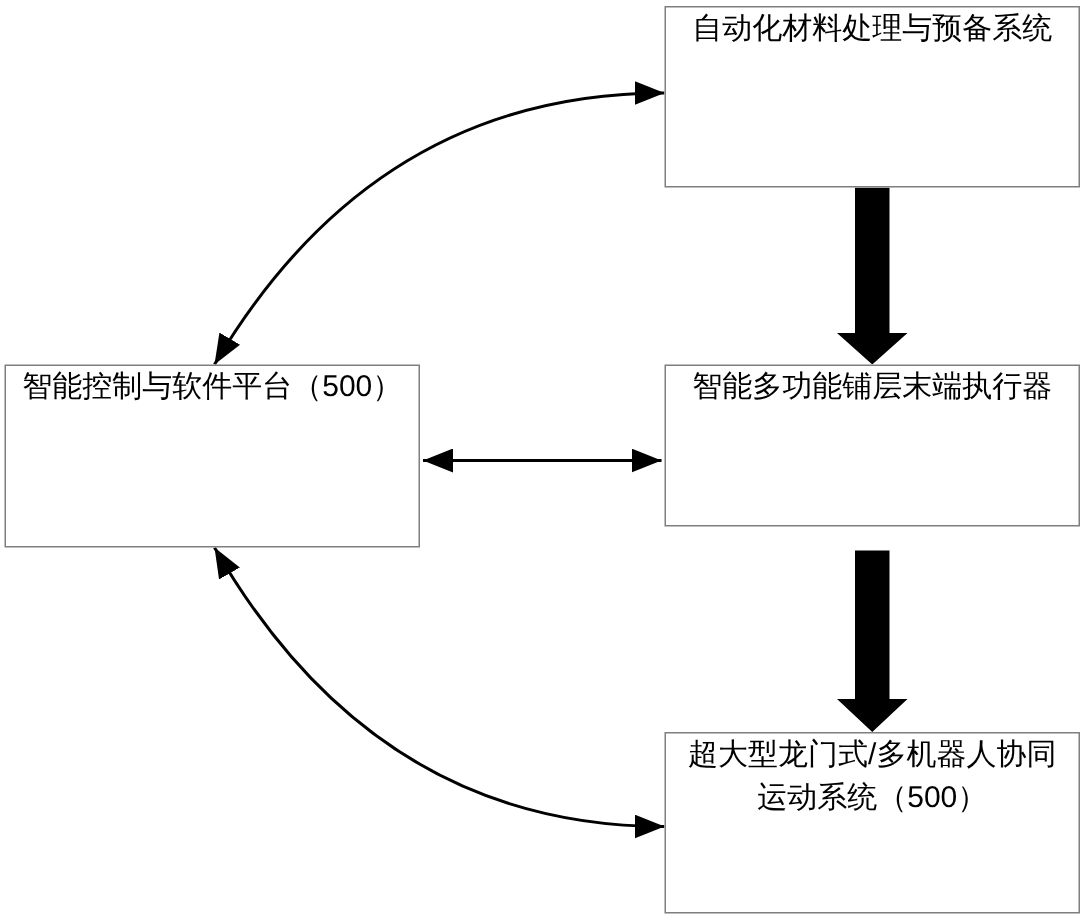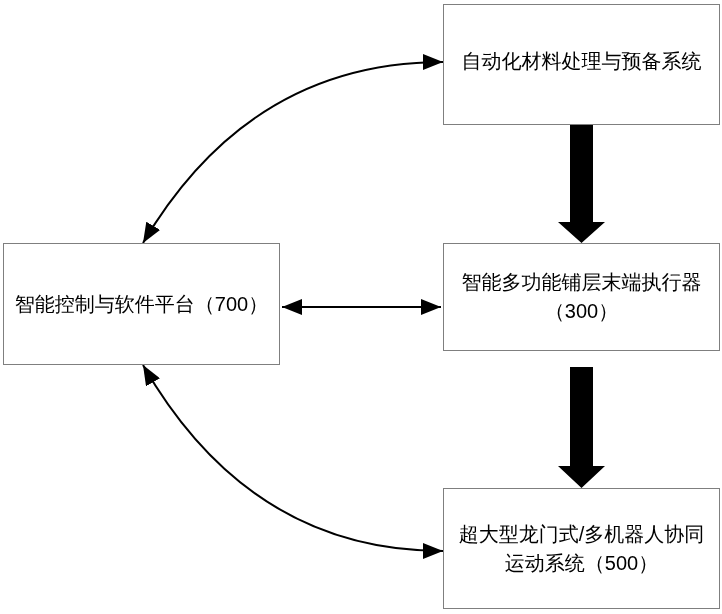--- a/index.html
+++ b/index.html
@@ -32,21 +32,20 @@
     stroke: none;
   }
   .box {
     position: absolute;
     box-sizing: border-box;
     border: 1.5px solid #7f7f7f;
     background: #ffffff;
     display: flex;
     flex-direction: column;
     align-items: center;
-    justify-content: center;
     text-align: center;
     color: #000000;
     font-size: 20px;
     line-height: 29px;
   }
   .box-material   { left: 443px; top: 4px;   width: 277px; height: 121px; padding-bottom: 6px; }
   .box-effector   { left: 443px; top: 243px; width: 277px; height: 108px; }
   .box-motion     { left: 443px; top: 488px; width: 277px; height: 121px; }
   .box-platform   { left: 3px;   top: 243px; width: 277px; height: 122px; }
 </style>
@@ -72,25 +71,24 @@
 
     <path class="block-arrow" d="M570,367 L570,466 L558,466 L581.5,488 L605,466 L593,466 L593,367 Z"></path>
   </svg>
 
   <div class="box box-material">
     <span>自动化材料处理与预备系统</span>
   </div>
 
   <div class="box box-effector">
     <span>智能多功能铺层末端执行器</span>
-    <span>（300）</span>
   </div>
 
   <div class="box box-motion">
     <span>超大型龙门式/多机器人协同</span>
     <span>运动系统（500）</span>
   </div>
 
   <div class="box box-platform">
-    <span>智能控制与软件平台（700）</span>
+    <span>智能控制与软件平台（500）</span>
   </div>
 
 </div>
 
 </body></html>

